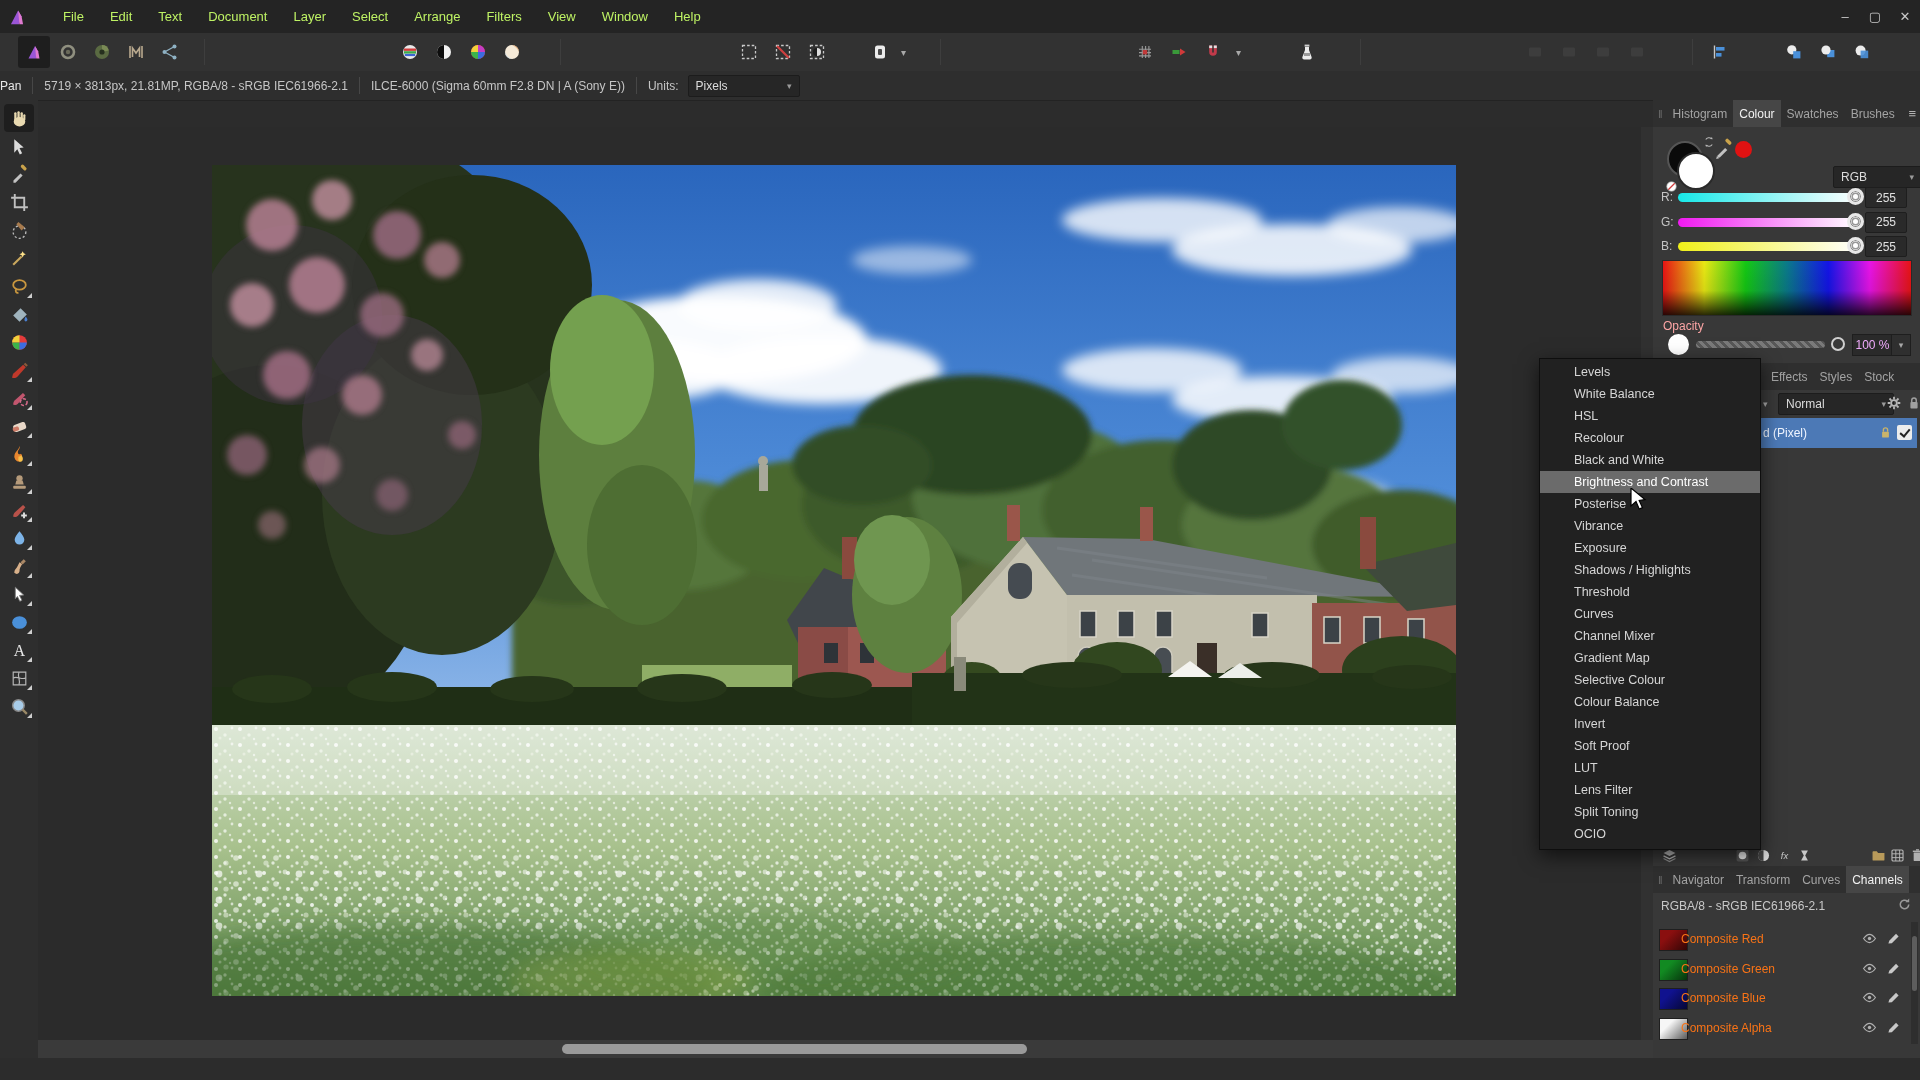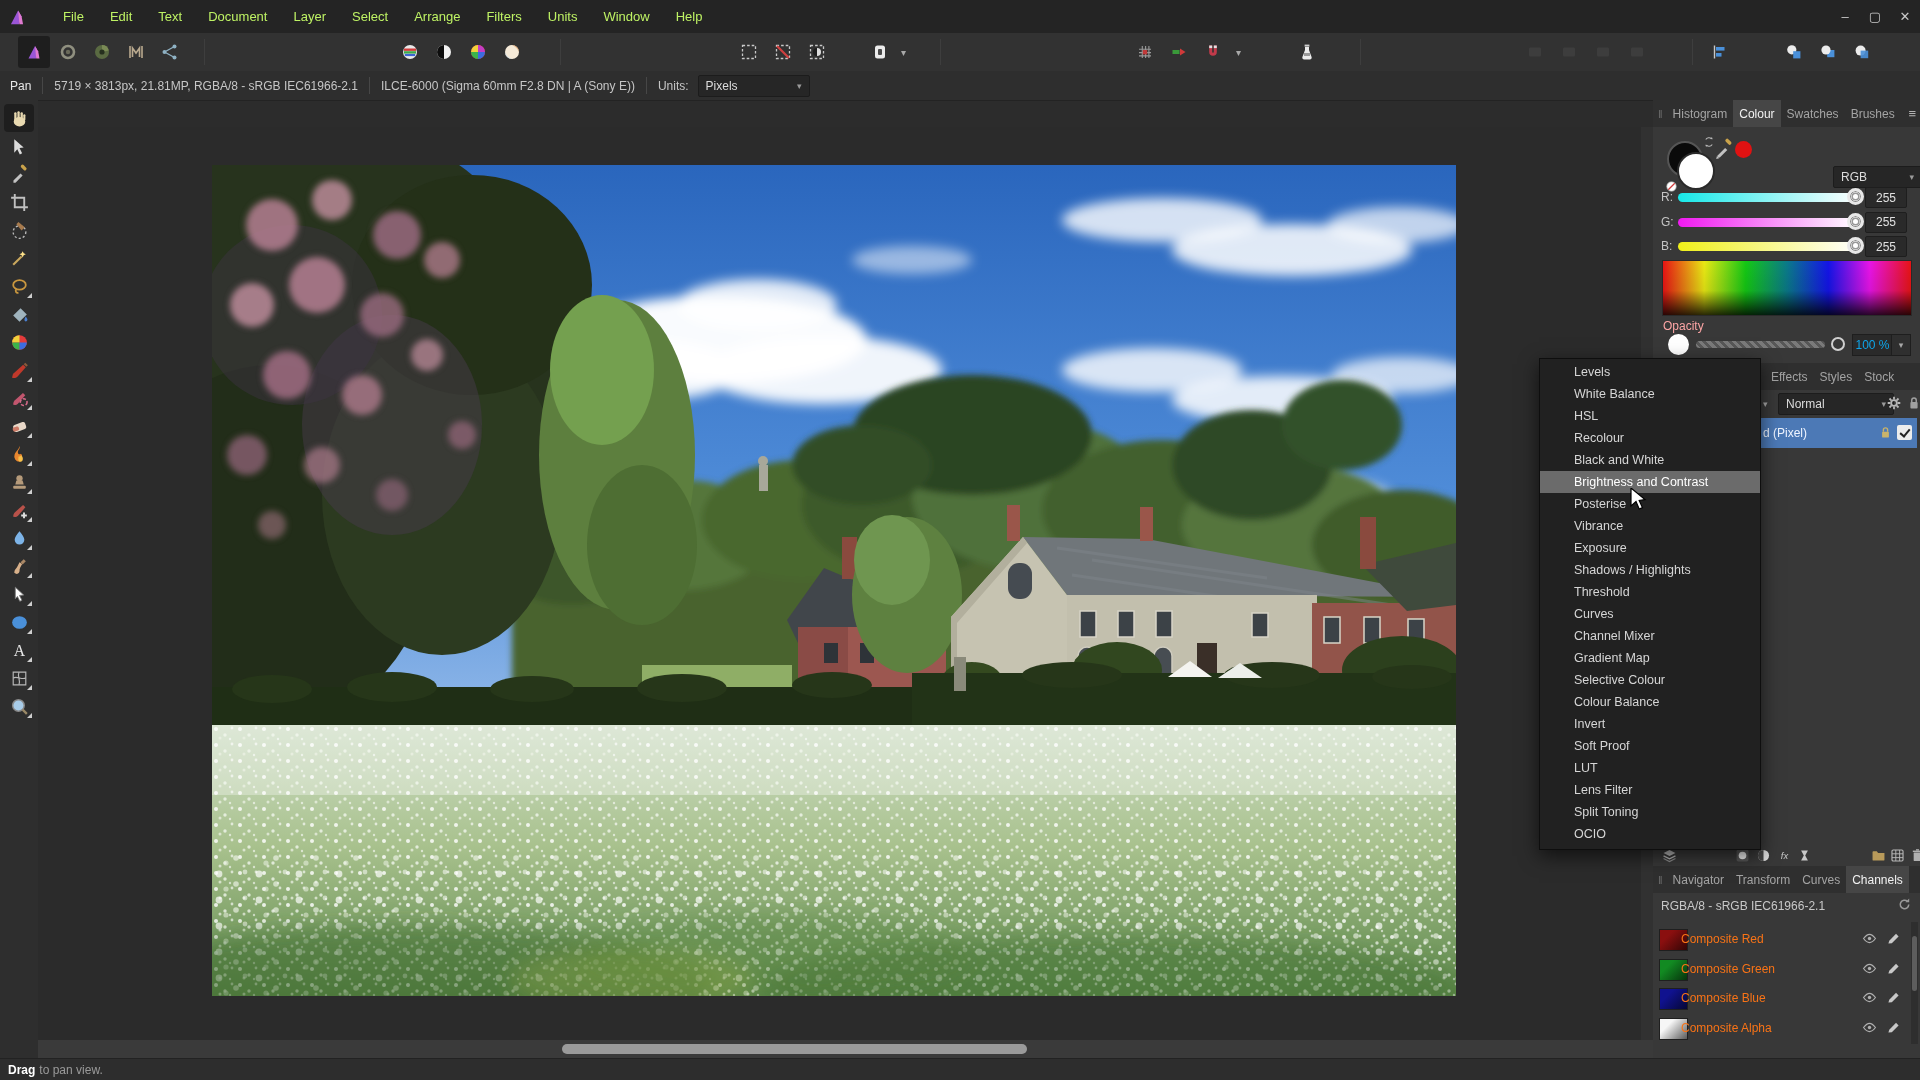--- a/index.html
+++ b/index.html
@@ -83,21 +83,21 @@
 
   #spectrum{left:9px;top:160px;width:248px;height:54px;border:1px solid #2a2a2a;
     background:linear-gradient(to bottom,rgba(0,0,0,0) 0%,rgba(0,0,0,.08) 55%,rgba(0,0,0,.82) 100%),
                linear-gradient(to right,#e81414,#e8e814,#14c814,#0a7a8a,#1414e8,#e814e8,#e81414)}
   #opacity-label{left:10px;top:219px;color:#fca5a5}
   #op-swatch{left:15px;top:234px;width:21px;height:21px;border-radius:50%;background:#fff}
   #op-track{left:43px;top:241px;width:129px;height:7px;border-radius:4px;
             background:repeating-linear-gradient(45deg,#7a7a7a 0 3px,#575757 3px 6px)}
   #op-knob{left:178px;top:237px;width:14px;height:14px;border-radius:50%;border:2px solid #d0d0d0;box-sizing:border-box}
   #op-value{left:199px;top:234px;width:39px;height:20px;background:#2a2a2a;border:1px solid #1e1e1e;
-            color:#0ea5e9;display:flex;align-items:center;justify-content:center}
+            color:#f0abfc;display:flex;align-items:center;justify-content:center}
   #op-arrow{left:238px;top:234px;width:18px;height:20px;background:#2f2f2f;border:1px solid #1e1e1e;
             color:#a8a8a8;display:flex;align-items:center;justify-content:center;font-size:9px}
 
   
   #blend-row{position:absolute;left:0;top:292px;width:267px;height:24px}
   #layer-row{position:absolute;left:0;top:318px;width:264px;height:30px;background:#4c79b6;display:flex;align-items:center}
   #layer-row .lname{margin-left:110px;color:#eef4ff;white-space:nowrap}
   .cb{position:absolute;width:15px;height:15px;background:#ececec;border-radius:2px}
   .cb::after{content:"";position:absolute;left:4.5px;top:1.5px;width:4px;height:8px;
              border-right:2px solid #222;border-bottom:2px solid #222;transform:rotate(40deg)}
@@ -131,21 +131,21 @@
       </div>
     <div id="menu-items">
         <div class="menu-item">File</div>
         <div class="menu-item">Edit</div>
         <div class="menu-item">Text</div>
         <div class="menu-item">Document</div>
         <div class="menu-item">Layer</div>
         <div class="menu-item">Select</div>
         <div class="menu-item">Arrange</div>
         <div class="menu-item">Filters</div>
-        <div class="menu-item">Units</div>
+        <div class="menu-item">View</div>
         <div class="menu-item">Window</div>
         <div class="menu-item">Help</div>
       </div>
     <div id="win-controls">
         <div class="win-btn">–</div>
         <div class="win-btn">▢</div>
         <div class="win-btn">✕</div>
       </div>
   </div>
 
@@ -329,21 +329,21 @@
         <div class="tb-icon">
           <svg width="20" height="20" viewBox="0 0 20 20">
             <circle cx="8.6" cy="8.6" r="5" fill="#ececec"></circle>
             <path d="M8.6 8.6h7.6v7.6H8.6z" fill="#4a90d9" opacity=".9"></path>
           </svg>
         </div>
       </div>
   </div>
 
   <div id="contextbar" class="abs">
-    <span style="margin-left:10px;color:#e8e8e8">Pan</span>
+    <span style="color:#e8e8e8">Pan</span>
     <div class="ctx-sep"></div>
     <span class="ctx-text">5719 × 3813px, 21.81MP, RGBA/8 - sRGB IEC61966-2.1</span>
     <div class="ctx-sep"></div>
     <span class="ctx-text">ILCE-6000 (Sigma 60mm F2.8 DN | A (Sony E))</span>
     <div class="ctx-sep"></div>
     <span class="ctx-text">Units:</span>
     <div class="selbox" style="width:96px;margin-left:9px">
       <span>Pixels</span>
       <span class="arr">▾</span>
     </div>
@@ -943,23 +943,19 @@
       <div class="adj-item">Selective Colour</div>
       <div class="adj-item">Colour Balance</div>
       <div class="adj-item">Invert</div>
       <div class="adj-item">Soft Proof</div>
       <div class="adj-item">LUT</div>
       <div class="adj-item">Lens Filter</div>
       <div class="adj-item">Split Toning</div>
       <div class="adj-item">OCIO</div>
     </div>
 
-  <div id="statusbar" class="abs">
-    <b>Drag</b>
-    <span>to pan view.</span>
-  </div>
 
   <div id="cursor" class="abs">
     <svg width="22" height="24" viewBox="0 0 22 24">
       <polygon points="1,0 1,18 6,13.6 9.2,21 12.4,19.6 9.2,12.4 15,11.6" fill="#fff" stroke="#000" stroke-width="1.2"></polygon>
     </svg>
   </div>
 </div>
 
 </body></html>

